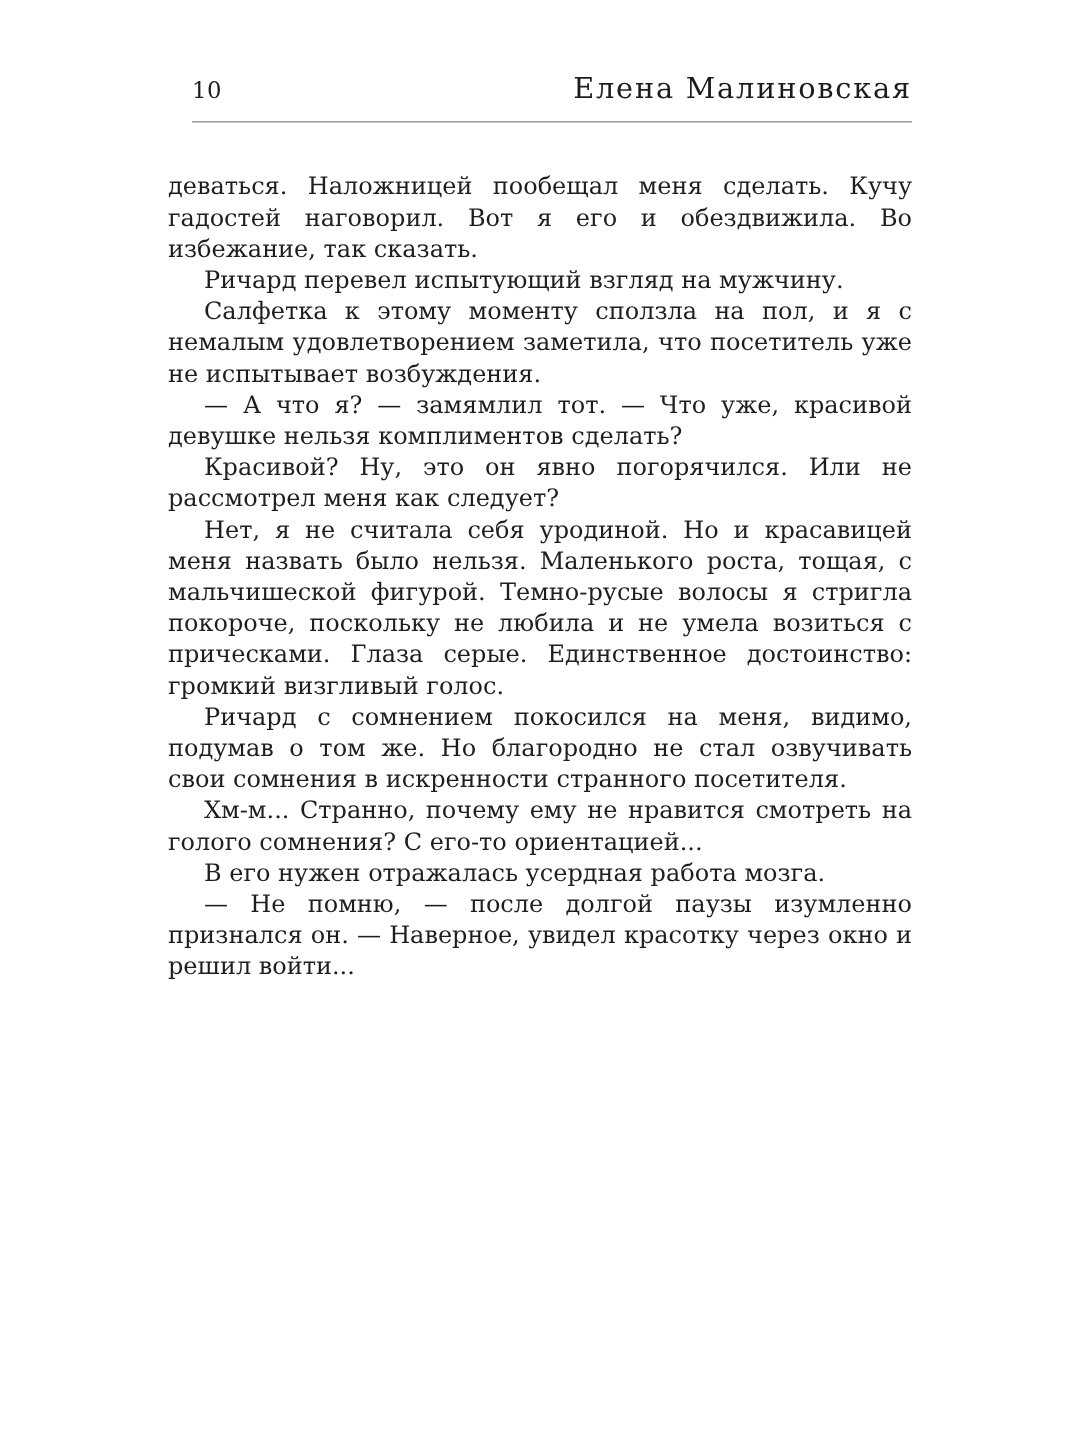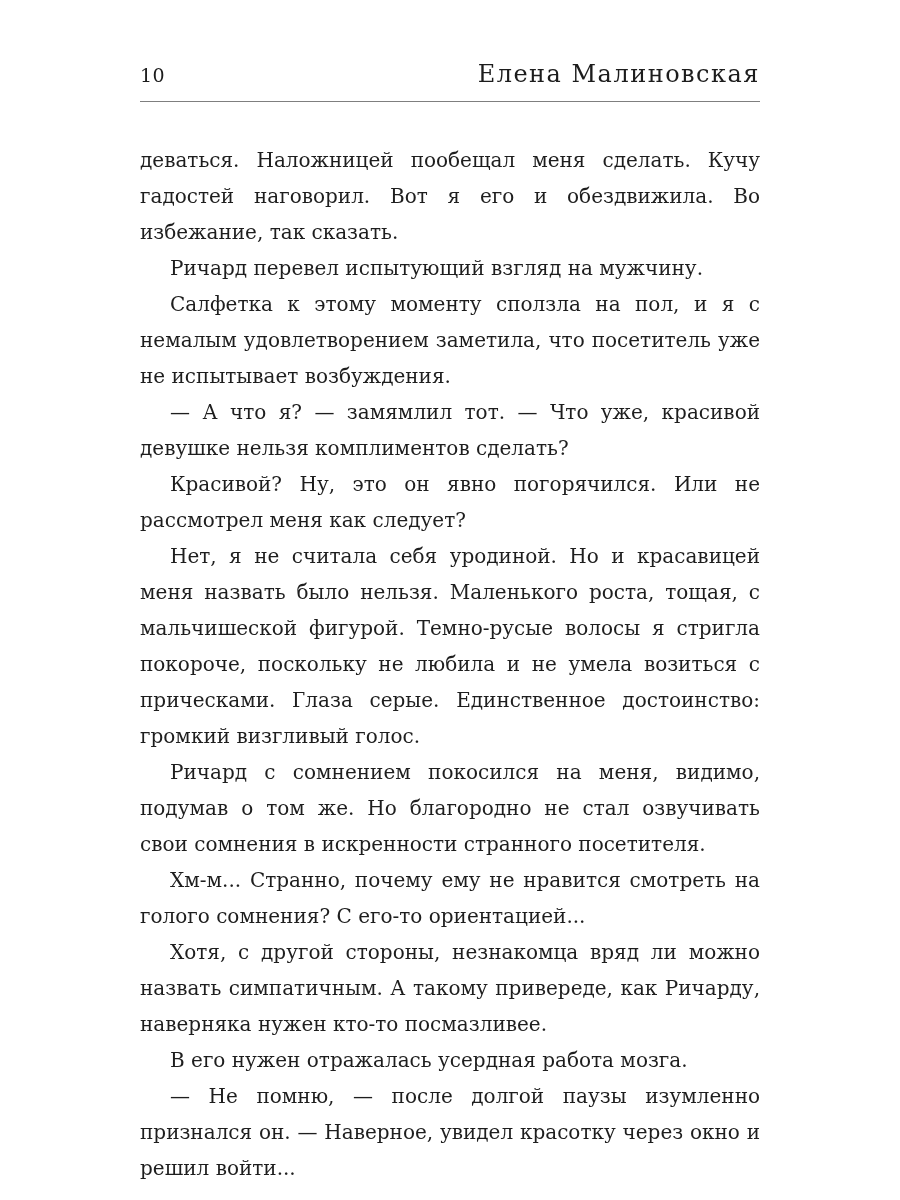--- a/index.html
+++ b/index.html
@@ -19,33 +19,34 @@
     overflow: hidden;
   }
   .running-head {
     display: flex;
     justify-content: space-between;
     align-items: baseline;
     font-size: 19px;
     color: #1c1c1c;
     border-bottom: 1px solid #7f7f7f;
     padding-bottom: 13px;
+    margin-left: 20px;
   }
   .running-head .page-number {
     font-size: 19px;
     letter-spacing: 0.5px;
   }
   .running-head .author {
     font-size: 24px;
     letter-spacing: 1.5px;
   }
   .body-text {
     margin-top: 40px;
     font-size: 20px;
-    line-height: 36px;
+    line-height: 26px;
     text-align: justify;
     text-justify: inter-word;
   }
   .body-text p {
     margin: 0;
     padding: 0;
     text-indent: 30px;
   }
   .body-text p.continuation {
     text-indent: 0;
@@ -63,18 +64,17 @@
 
   <main class="body-text">
     <p class="continuation">деваться. Наложницей пообещал меня сделать. Кучу гадостей наговорил. Вот я его и обездвижила. Во избежание, так сказать.</p>
     <p>Ричард перевел испытующий взгляд на мужчину.</p>
     <p>Салфетка к этому моменту сползла на пол, и я с немалым удовлетворением заметила, что посетитель уже не испытывает возбуждения.</p>
     <p>— А что я? — замямлил тот. — Что уже, красивой девушке нельзя комплиментов сделать?</p>
     <p>Красивой? Ну, это он явно погорячился. Или не рассмотрел меня как следует?</p>
     <p>Нет, я не считала себя уродиной. Но и красавицей меня назвать было нельзя. Маленького роста, тощая, с мальчишеской фигурой. Темно-русые волосы я стригла покороче, поскольку не любила и не умела возиться с прическами. Глаза серые. Единственное достоинство: громкий визгливый голос.</p>
     <p>Ричард с сомнением покосился на меня, видимо, подумав о том же. Но благородно не стал озвучивать свои сомнения в искренности странного посетителя.</p>
     <p>Хм-м... Странно, почему ему не нравится смотреть на голого сомнения? С его-то ориентацией...</p>
-    <p>Хотя, с другой стороны, незнакомца вряд ли можно назвать симпатичным. А такому привереде, как Ричарду, наверняка нужен кто-то посмазливее.</p>
     <p>В его нужен отражалась усердная работа мозга.</p>
     <p>— Не помню, — после долгой паузы изумленно признался он. — Наверное, увидел красотку через окно и решил войти...</p>
   </main>
 
 </div>
 
 </body></html>

